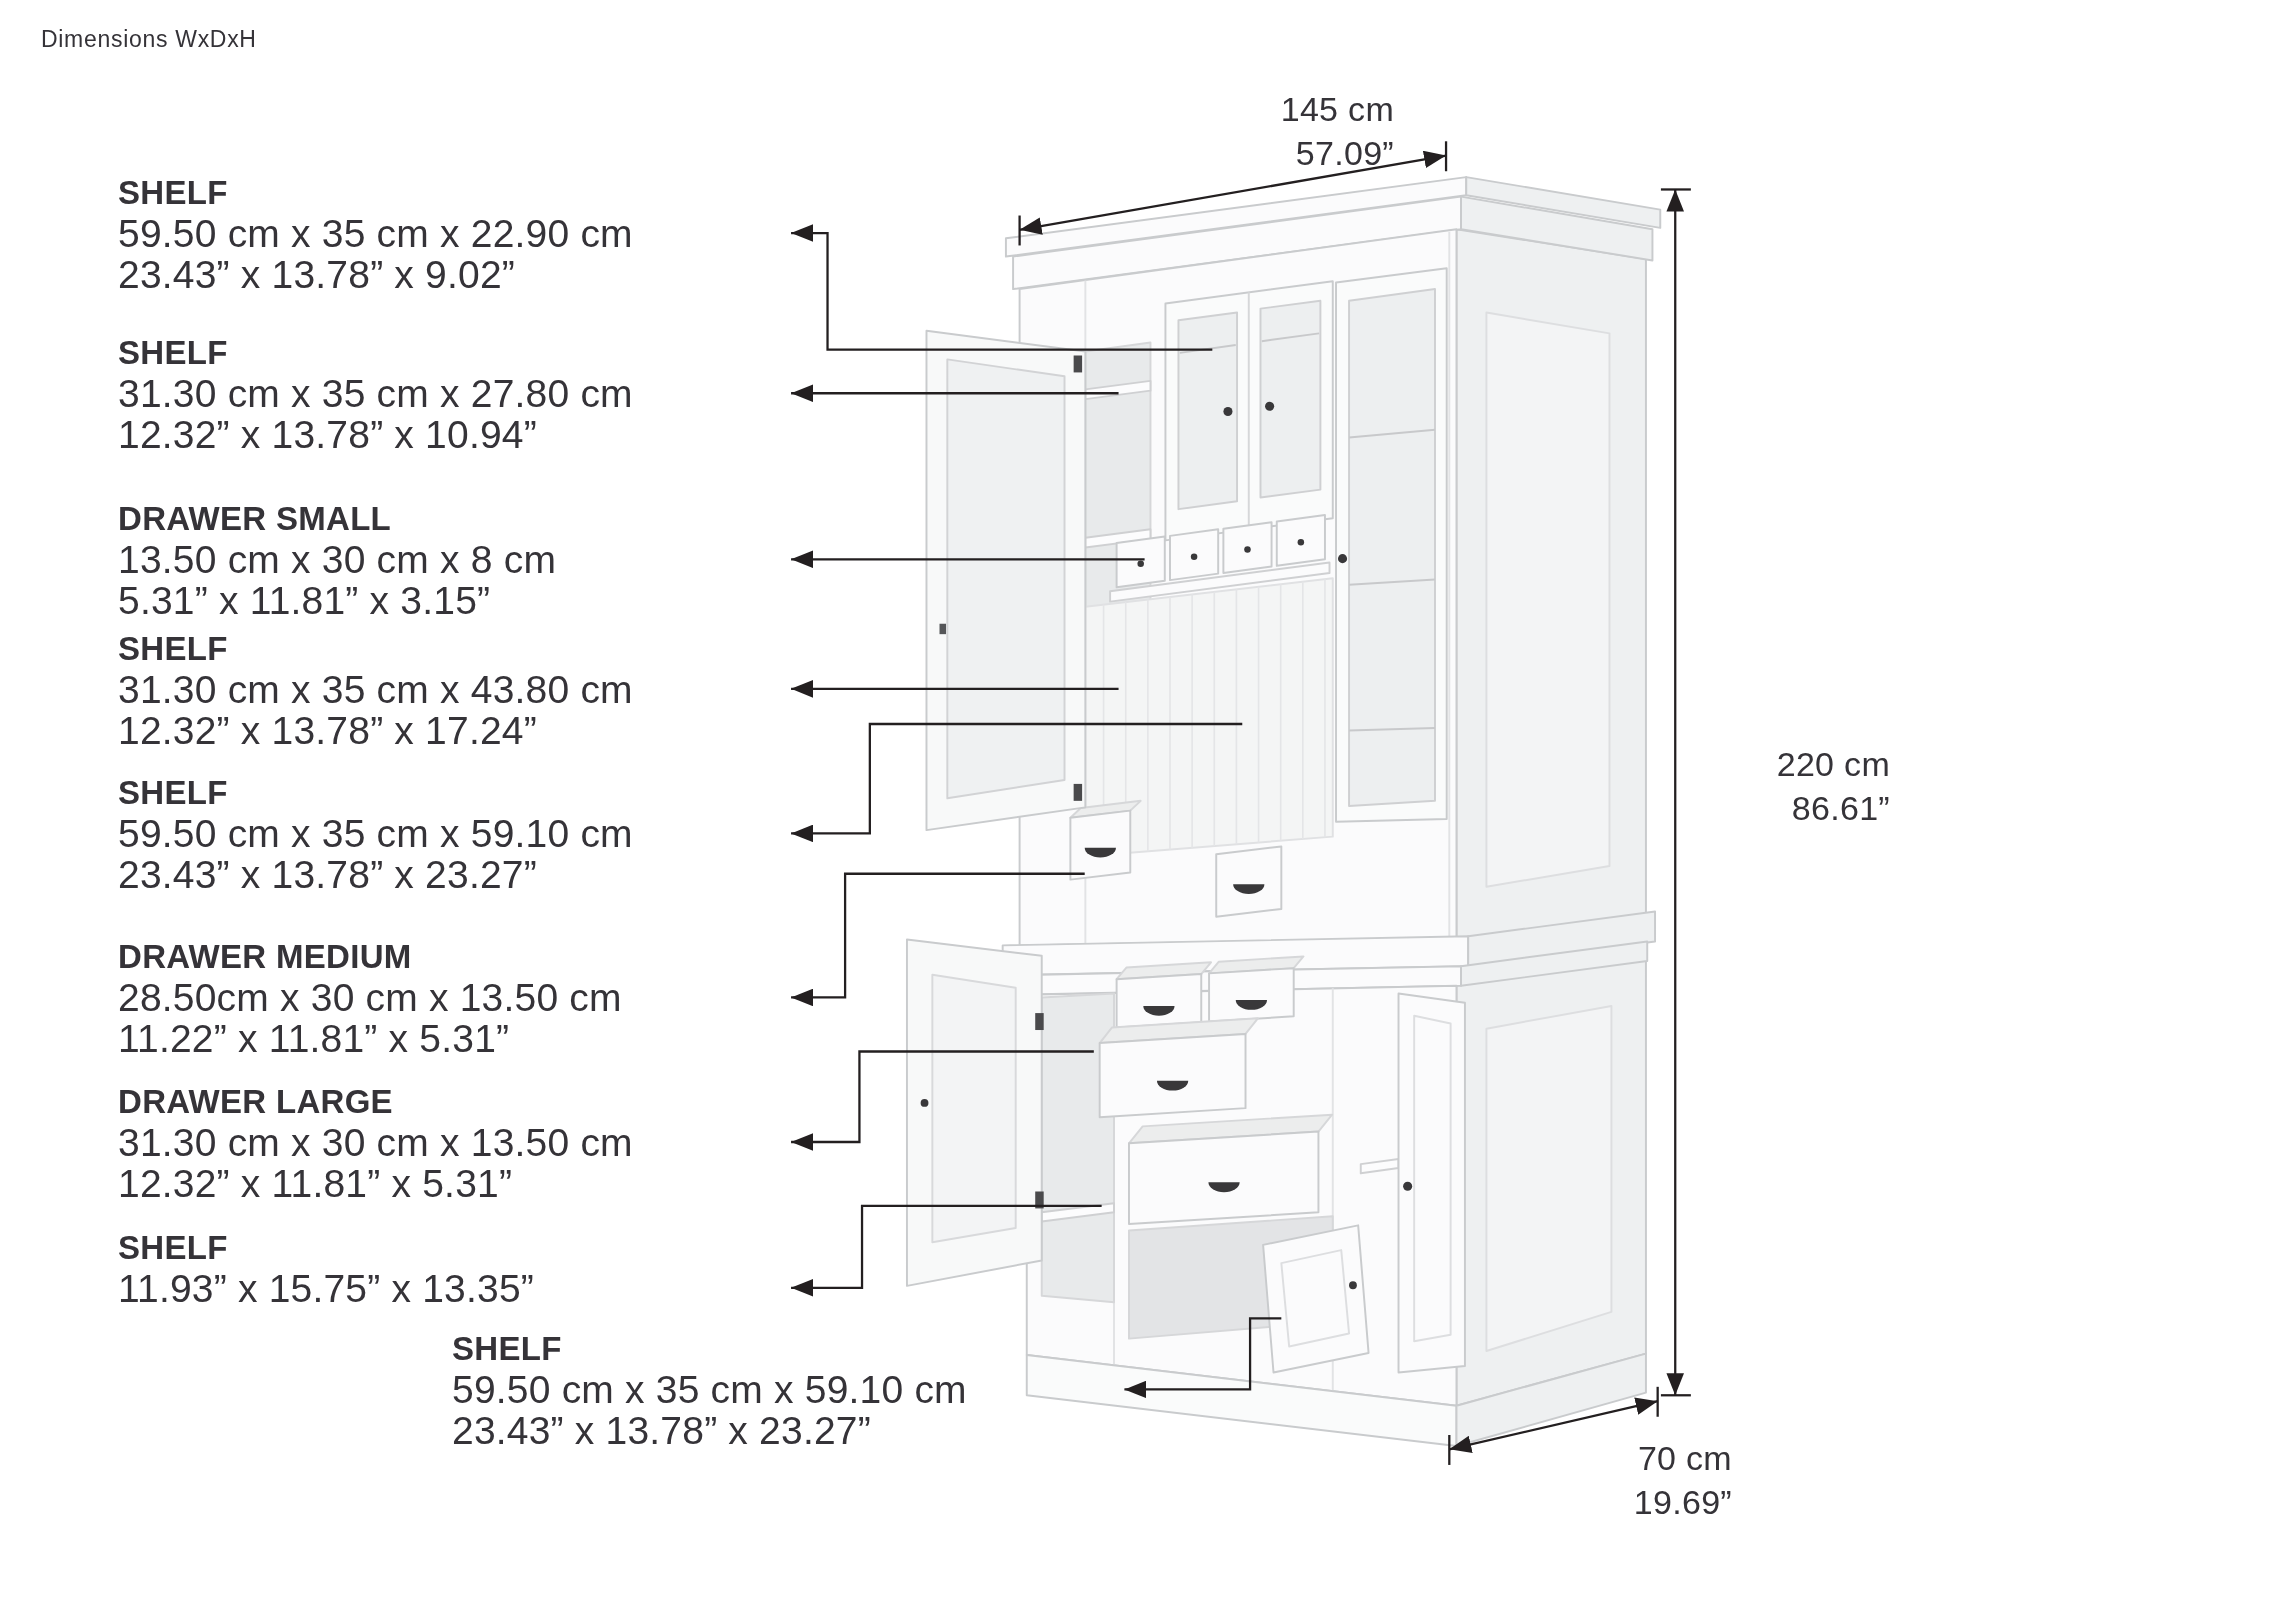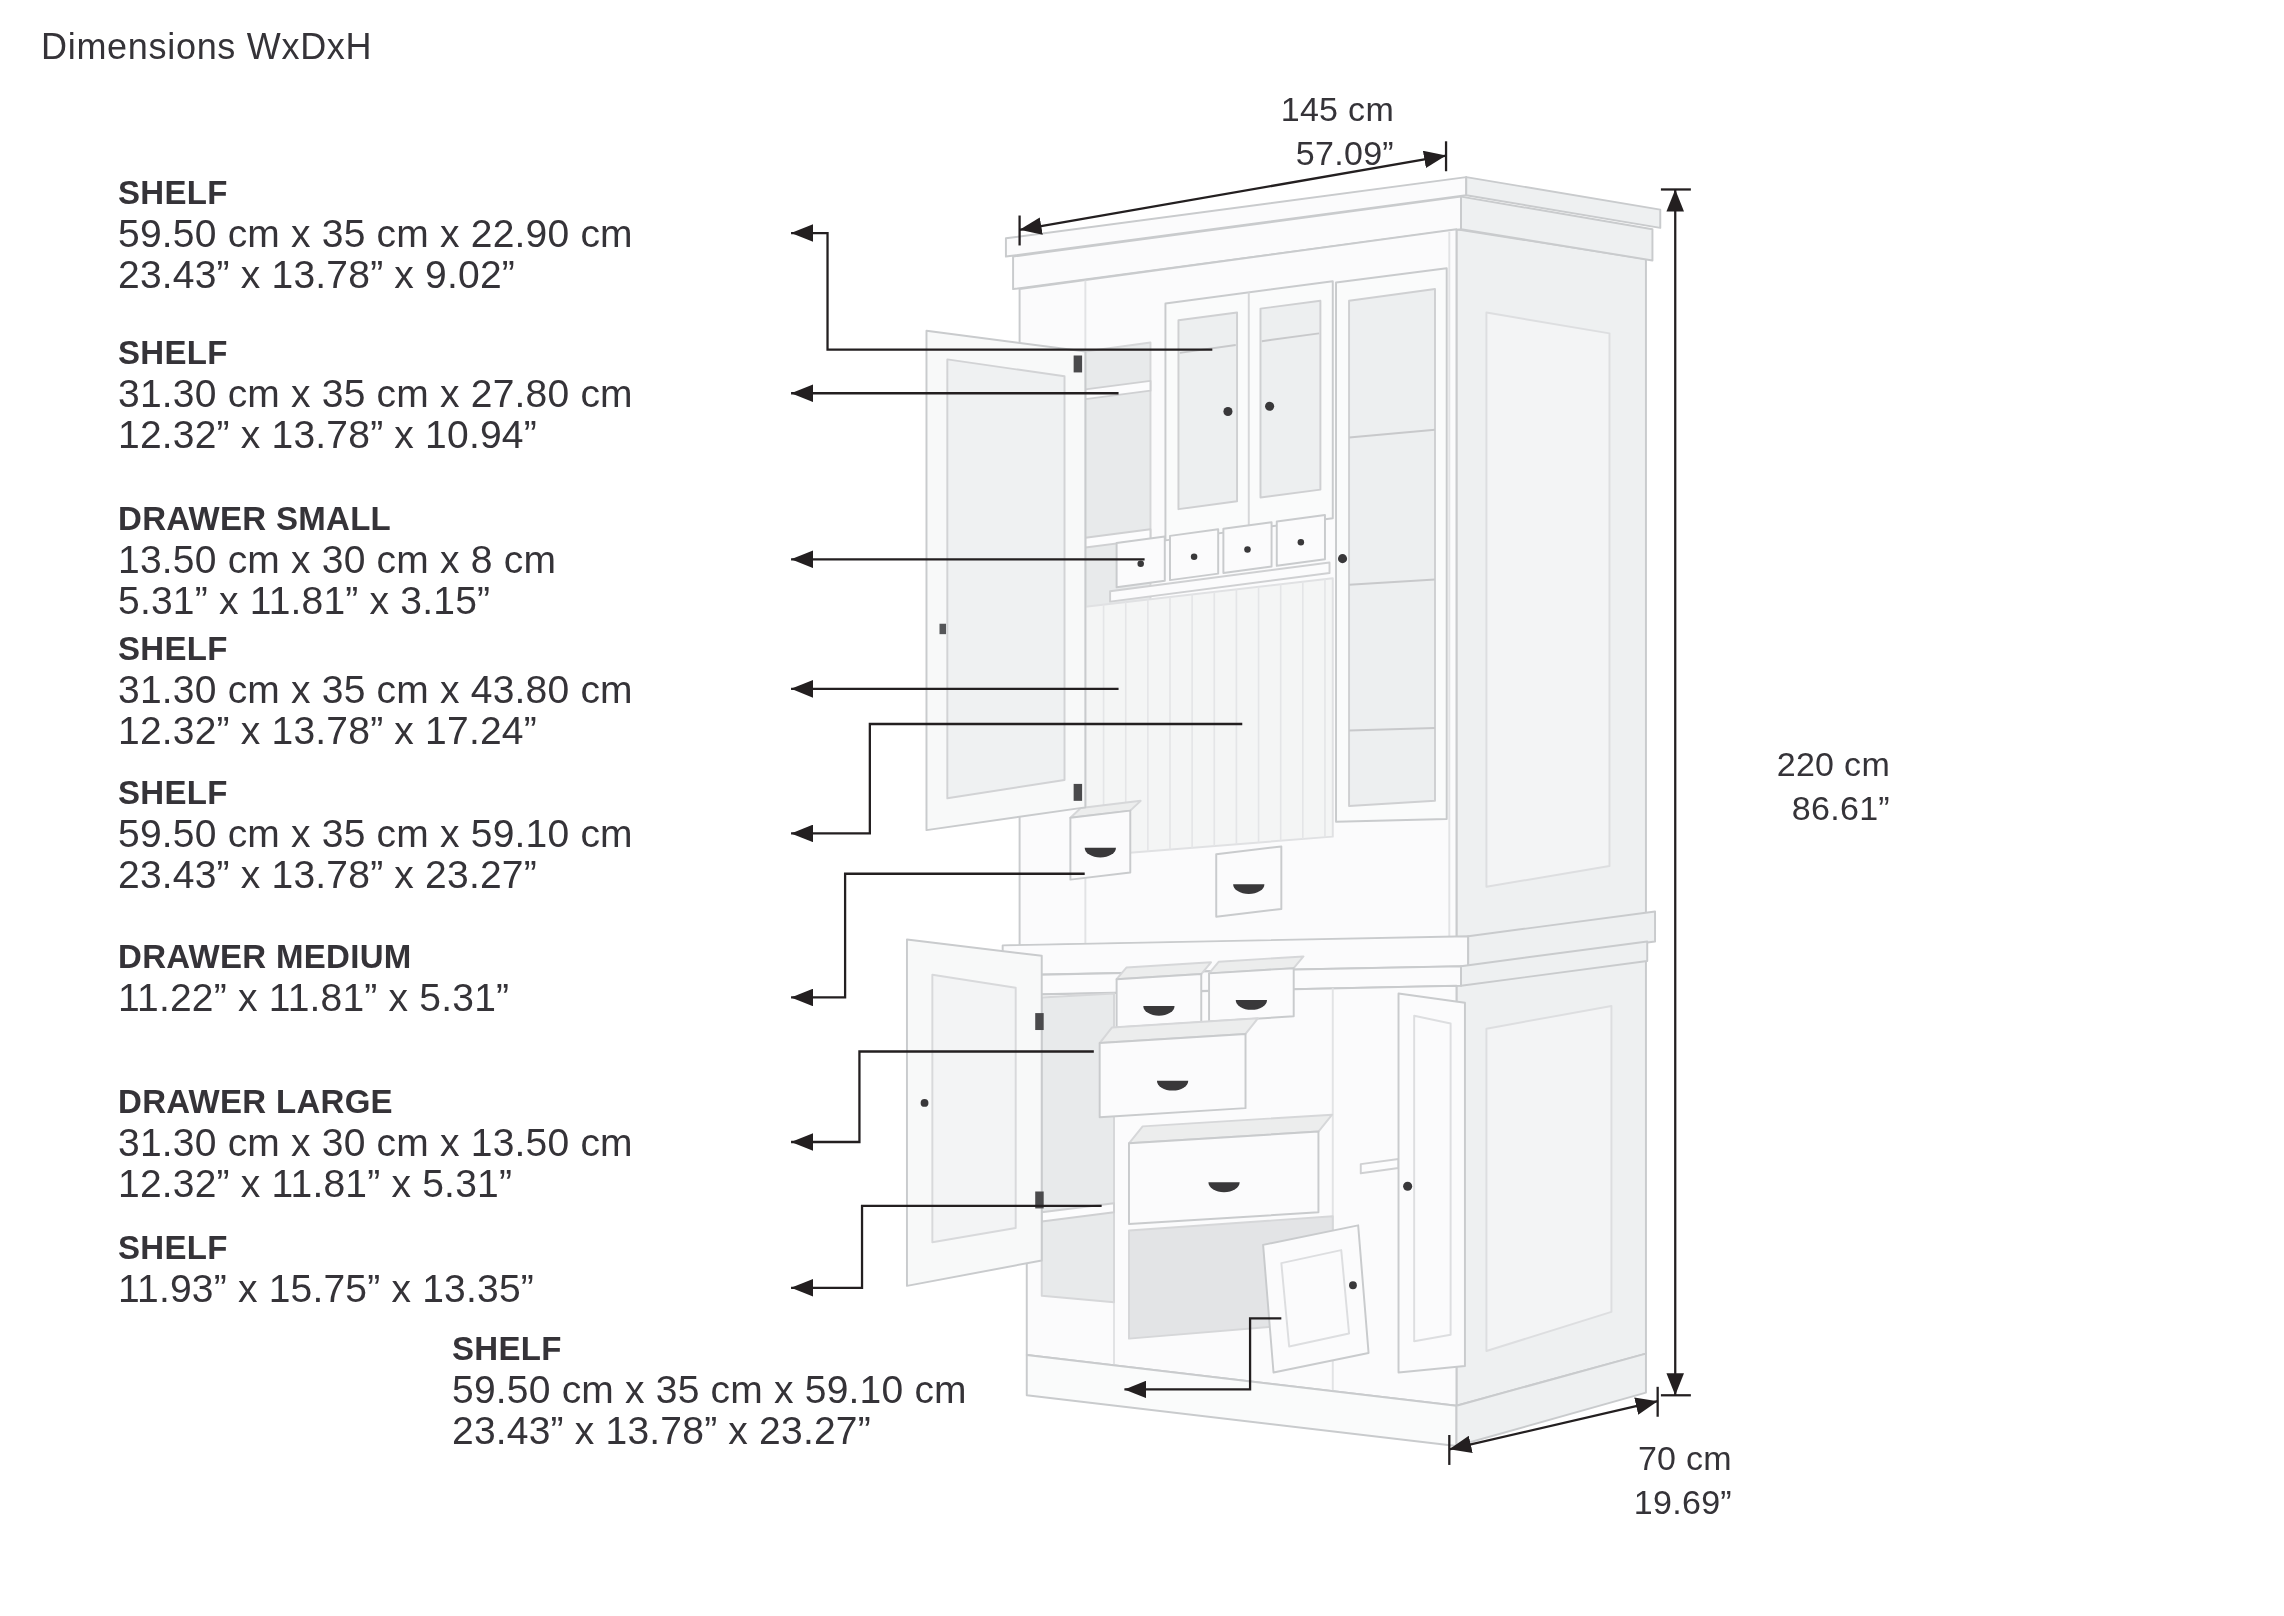--- a/index.html
+++ b/index.html
@@ -5,21 +5,21 @@
   html,body{margin:0;padding:0;}
   body{
     width:2284px;height:1616px;position:relative;overflow:hidden;
     background:#ffffff;color:#353338;
     font-family:"Liberation Sans",sans-serif;
   }
   #stage{position:absolute;inset:0;width:2284px;height:1616px;}
   svg.scene{position:absolute;left:0;top:0;}
   .title{
     position:absolute;left:41px;top:26px;
-    font-size:36px;font-weight:500;letter-spacing:0.7px;color:#353338;
+    font-size:23px;font-weight:500;letter-spacing:0.7px;color:#353338;
   }
   .part{position:absolute;width:651px;right:1515px;text-align:left;color:#353338;}
   .part .nm{font-weight:700;font-size:33px;line-height:41px;letter-spacing:0.3px;}
   .part .mt,.part .im{font-size:39px;line-height:41px;font-weight:400;letter-spacing:0.2px;}
   .dim-center{
     position:absolute;text-align:right;color:#353338;
     font-size:34px;line-height:44px;font-weight:500;letter-spacing:0.3px;
   }
 </style>
 </head>
@@ -256,20 +256,21 @@
   </div>
 
   <div class="part" style="top:772px">
     <div class="nm">SHELF</div>
     <div class="mt">59.50 cm x 35 cm x 59.10 cm</div>
     <div class="im">23.43” x 13.78” x 23.27”</div>
   </div>
 
   <div class="part" style="top:936px">
     <div class="nm">DRAWER MEDIUM</div>
+    <div class="mt">28.50cm x 30 cm x 13.50 cm</div>
     <div class="im">11.22” x 11.81” x 5.31”</div>
   </div>
 
   <div class="part" style="top:1081px">
     <div class="nm">DRAWER LARGE</div>
     <div class="mt">31.30 cm x 30 cm x 13.50 cm</div>
     <div class="im">12.32” x 11.81” x 5.31”</div>
   </div>
 
   <div class="part" style="top:1227px">

